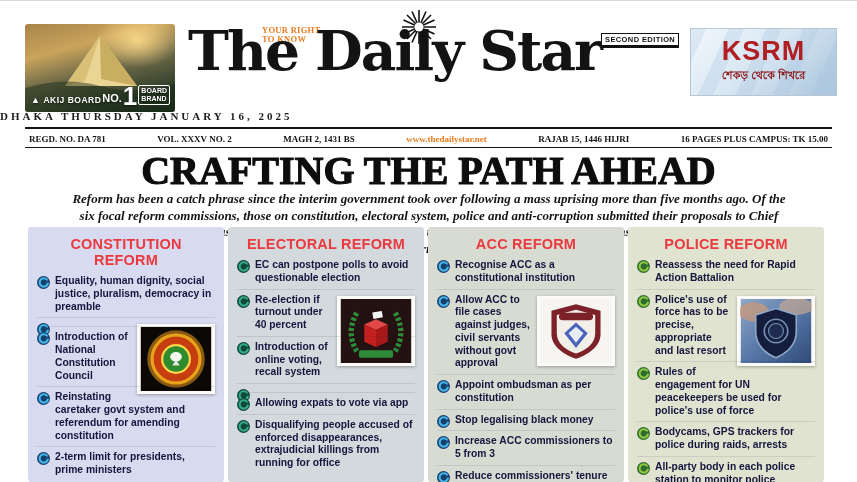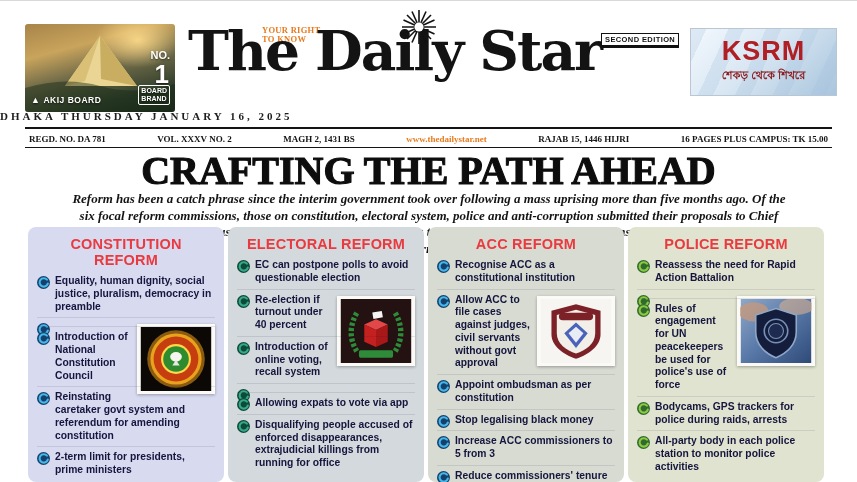--- a/index.html
+++ b/index.html
@@ -10,21 +10,21 @@
   
   .ad-left{position:absolute;left:25px;top:24px;width:150px;height:88px;border-radius:3px;overflow:hidden;
            background:
              radial-gradient(60px 40px at 75% 18%, rgba(255,220,140,.9), rgba(255,200,100,0) 70%),
              linear-gradient(165deg,#a8844a 0%,#c9a45c 28%,#6f6a48 52%,#32402c 78%,#1d2a1c 100%);}
   .ad-left svg{position:absolute;left:0;top:0;}
   .ad-left .brand-row{position:absolute;left:6px;bottom:7px;display:flex;align-items:center;gap:3px;
            color:#fff;font-size:8.5px;font-weight:bold;letter-spacing:.5px;text-shadow:0 1px 2px rgba(0,0,0,.6);}
   .tri{font-size:9px;line-height:1;}
   .no1{position:absolute;right:5px;bottom:5px;display:flex;align-items:flex-end;color:#fff;
-       text-shadow:0 1px 2px rgba(0,0,0,.6);flex-direction:column;}
+       text-shadow:0 1px 2px rgba(0,0,0,.6);}
   .no1 .no{font-size:11px;font-weight:bold;margin-bottom:3px;}
   .no1 .one{font-size:26px;font-weight:bold;line-height:.8;margin:0 1px;}
   .no1 .stack{display:flex;flex-direction:column;border:1px solid #fff;border-radius:2px;
        padding:1px 2px;font-size:7px;font-weight:bold;line-height:1.15;margin-bottom:2px;}
 
   .ad-right{position:absolute;left:690px;top:28px;width:147px;height:68px;box-sizing:border-box;
        border:1px solid #b9c6d4;display:flex;flex-direction:column;align-items:center;justify-content:center;gap:2px;
        background:
          repeating-linear-gradient(115deg, rgba(160,190,220,.25) 0 14px, rgba(255,255,255,0) 14px 34px),
          linear-gradient(135deg,#f3f8fd 0%,#d9e7f3 45%,#a9c5dd 100%);}
@@ -55,21 +55,21 @@
   .headline{position:absolute;left:0;top:151px;width:100%;text-align:center;
        font-family:"Liberation Serif",serif;font-weight:bold;font-size:40px;line-height:1;
        color:#0d0d0d;-webkit-text-stroke:1.1px #0d0d0d;letter-spacing:0;}
   .deck{position:absolute;left:68px;top:191px;width:722px;text-align:center;
        font-family:"Liberation Serif",serif;font-style:italic;font-weight:bold;
        font-size:13px;line-height:1.28;color:#141414;}
 
   
   .columns{position:absolute;left:28px;top:227px;width:802px;height:255px;
        display:flex;gap:4px;overflow:hidden;}
-  .col{width:196px;box-sizing:border-box;flex:0 0 196px;padding:7px 9px 4px 9px;border-radius:8px;}
+  .col{width:196px;box-sizing:border-box;flex:0 0 196px;padding:7px 9px 4px 9px;border-radius:3px;}
   .col-title{margin:2px 0 3px 0;text-align:center;font-size:14.5px;font-weight:bold;letter-spacing:.2px;}
   .col-body{font-size:10.3px;font-weight:bold;color:#15153d;line-height:1.24;}
   .item{position:relative;padding:4px 0 4px 18px;}
   .item + .item{border-top:1px solid rgba(20,20,60,.10);}
   .bullet{position:absolute;left:0;top:5px;width:13px;height:13px;}
   .bullet svg{display:block;}
   .emblem{float:right;width:72px;height:64px;background:#fbfaf7;padding:3px;margin:2px 0 4px 7px;
        box-shadow:0 1px 3px rgba(0,0,0,.3);}
   .emblem svg{display:block;}
 </style>
@@ -313,21 +313,21 @@
                 <ellipse cx="52" cy="7" rx="16" ry="8" fill="#d8b090" opacity="0.6"></ellipse>
                 <path d="M33 9 L52 15 V31 C52 43 43 51 33 55 C23 51 14 43 14 31 V15 Z" fill="#141e3c" stroke="#8fa8c8" stroke-width="1.5"></path>
                 <circle cx="33" cy="30" r="11" fill="none" stroke="#7890b8" stroke-width="1.5"></circle>
                 <circle cx="33" cy="30" r="7" fill="#1e2a50" stroke="#7890b8" stroke-width="1"></circle>
               </svg>
             </span><span class="bullet">
               <svg width="13" height="13" viewBox="0 0 13 13">
                 <circle cx="6.5" cy="6.5" r="6.5" fill="#2f6b2f"></circle>
                 <path d="M9.9 3.6 A4.2 4.2 0 1 0 10.8 7.6" fill="none" stroke="#8fc93f" stroke-width="2.1" stroke-linecap="round"></path>
               </svg>
-            </span></div>
+            </span><span class="txt">Police's use of force has to be precise, appropriate and last resort</span></div>
           <div class="item"><span class="bullet">
               <svg width="13" height="13" viewBox="0 0 13 13">
                 <circle cx="6.5" cy="6.5" r="6.5" fill="#2f6b2f"></circle>
                 <path d="M9.9 3.6 A4.2 4.2 0 1 0 10.8 7.6" fill="none" stroke="#8fc93f" stroke-width="2.1" stroke-linecap="round"></path>
               </svg>
             </span><span class="txt">Rules of engagement for UN peacekeepers be used for police's use of force</span></div>
           <div class="item"><span class="bullet">
               <svg width="13" height="13" viewBox="0 0 13 13">
                 <circle cx="6.5" cy="6.5" r="6.5" fill="#2f6b2f"></circle>
                 <path d="M9.9 3.6 A4.2 4.2 0 1 0 10.8 7.6" fill="none" stroke="#8fc93f" stroke-width="2.1" stroke-linecap="round"></path>

